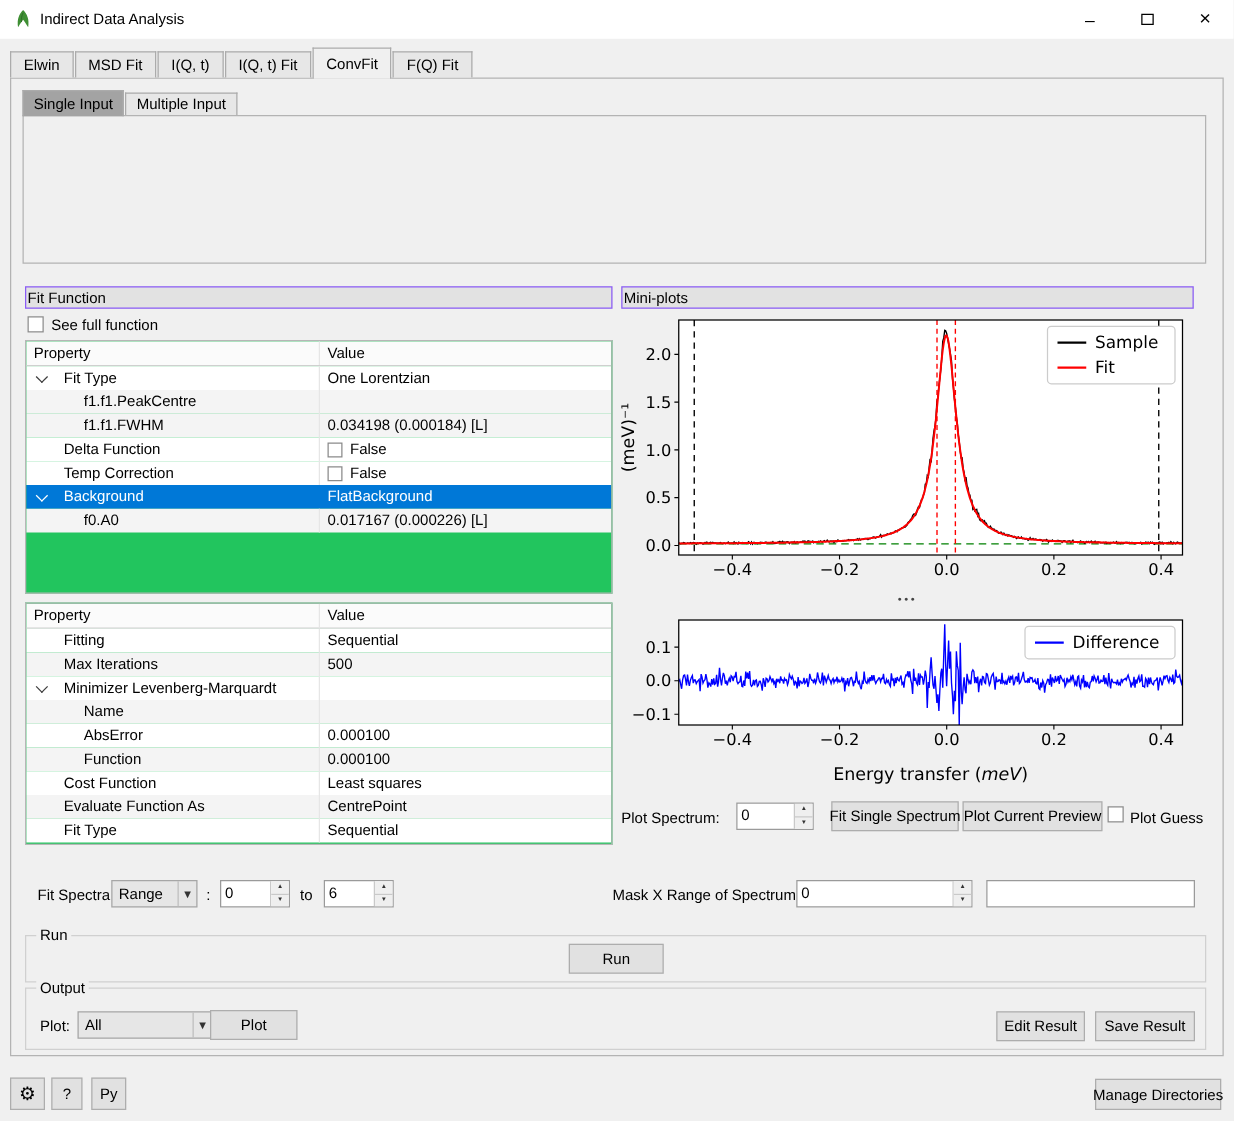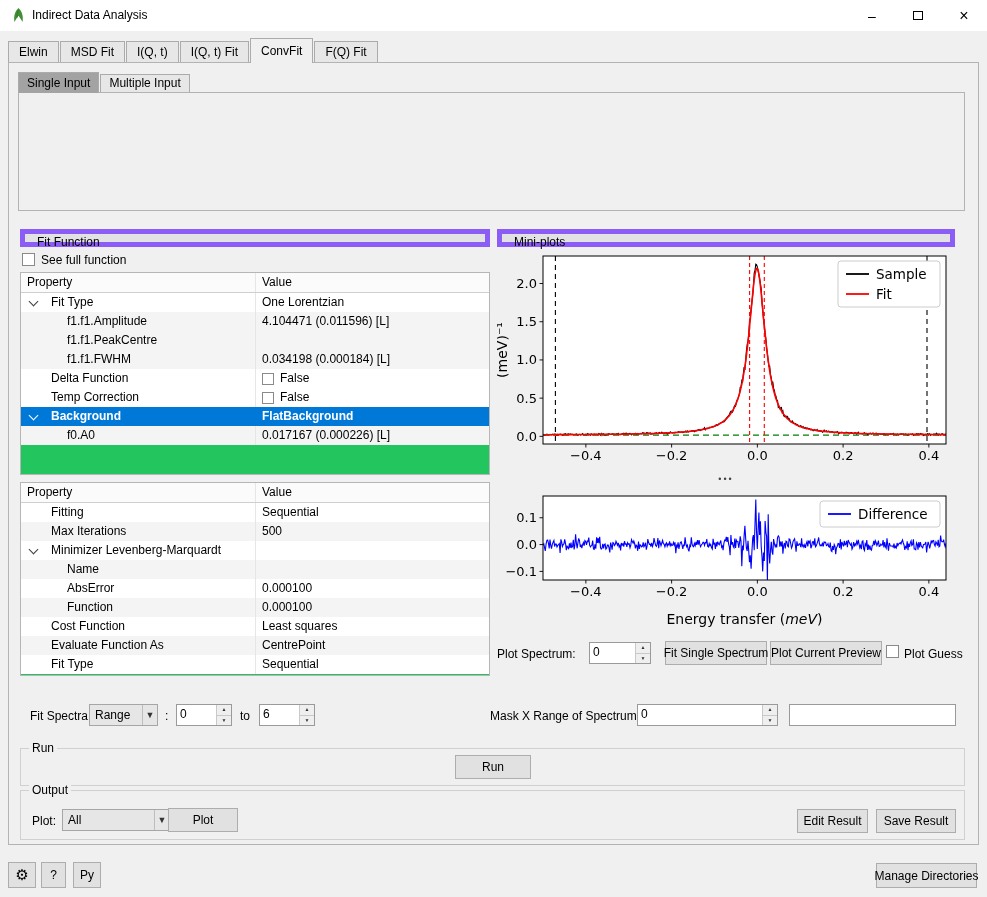--- a/index.html
+++ b/index.html
@@ -27,21 +27,21 @@
   .tinput{position:absolute;border:1px solid #9a9a9a;background:#fff;font-family:"Liberation Sans",sans-serif;font-size:12px;padding:0 4px}
   .combo{position:absolute;background:#e6e6e6;border:1px solid #a6a6a6;display:flex;align-items:center}
   .combo-val{flex:1;padding:0 5px;font-size:12px;white-space:nowrap;overflow:hidden}
   .combo-arrow{width:15px;text-align:center;font-size:9px;color:#333;border-left:1px solid #bdbdbd;align-self:stretch;display:flex;align-items:center;justify-content:center}
   .spin{position:absolute;background:#fff;border:1px solid #9a9a9a;display:flex}
   .spin-val{flex:1;font-size:12px;padding:2px 3px;white-space:nowrap;overflow:hidden}
   .spin-btns{width:15px;display:flex;flex-direction:column;border-left:1px solid #c9c9c9}
   .sa{flex:1;font-size:5px;line-height:9px;text-align:center;color:#333;background:#efefef}
   .sa + .sa{border-top:1px solid #c9c9c9}
   .cb{position:absolute;width:13px;height:13px;background:#fff;border:1px solid #8a8a8a}
-  .sechead{position:absolute;background:#e2e2e2;border:5px solid #8b5cf6;font-size:12px;padding:1px 12px;line-height:15px}
+  .sechead{position:absolute;background:#e2e2e2;border:1px solid #8b5cf6;font-size:12px;padding:1px 1px;line-height:15px}
   
   .ptable{position:absolute;background:#22c55e;border:1px solid #b6b6b6;overflow:hidden}
   .prow{display:flex;height:19px;line-height:19px;font-size:12px;background:#fff}
   .prow.phead{height:20px;line-height:19px;border-bottom:1px solid #cfcfcf;background:#fbfbfb}
   .pcell{white-space:nowrap;overflow:hidden}
   .pprop{width:235px;border-right:1px solid #e6e6e6;position:relative;padding-left:30px}
   .phead .pprop{padding-left:6px}
   .ind1{padding-left:46px}
   .pval{flex:1;padding-left:6px;display:flex;align-items:center}
   .shade{background:#f4f4f4}
@@ -132,26 +132,20 @@
       <div class="pcell pprop">Property</div>
       <div class="pcell pval">Value</div>
     </div>
     <div class="prow">
       <div class="pcell pprop"><span class="expander"></span><span>Fit Type</span></div>
       <div class="pcell pval">
         <span>One Lorentzian</span>
       </div>
     </div>
     <div class="prow shade">
-      <div class="pcell pprop ind1"><span>f1.f1.Amplitude</span></div>
-      <div class="pcell pval">
-        <span>4.104471 (0.011596) [L]</span>
-      </div>
-    </div>
-    <div class="prow shade">
       <div class="pcell pprop ind1"><span>f1.f1.PeakCentre</span></div>
     </div>
     <div class="prow shade">
       <div class="pcell pprop ind1"><span>f1.f1.FWHM</span></div>
       <div class="pcell pval">
         <span>0.034198 (0.000184) [L]</span>
       </div>
     </div>
     <div class="prow">
       <div class="pcell pprop"><span>Delta Function</span></div>
@@ -160,21 +154,21 @@
         <span>False</span>
       </div>
     </div>
     <div class="prow">
       <div class="pcell pprop"><span>Temp Correction</span></div>
       <div class="pcell pval">
         <span class="vcb"></span>
         <span>False</span>
       </div>
     </div>
-    <div class="prow sel" style="background: rgb(0, 120, 215); font-weight: bold;">
+    <div class="prow sel" style="background: rgb(0, 120, 215);">
       <div class="pcell pprop"><span class="expander"></span><span>Background</span></div>
       <div class="pcell pval">
         <span>FlatBackground</span>
       </div>
     </div>
     <div class="prow shade">
       <div class="pcell pprop ind1"><span>f0.A0</span></div>
       <div class="pcell pval">
         <span>0.017167 (0.000226) [L]</span>
       </div>

